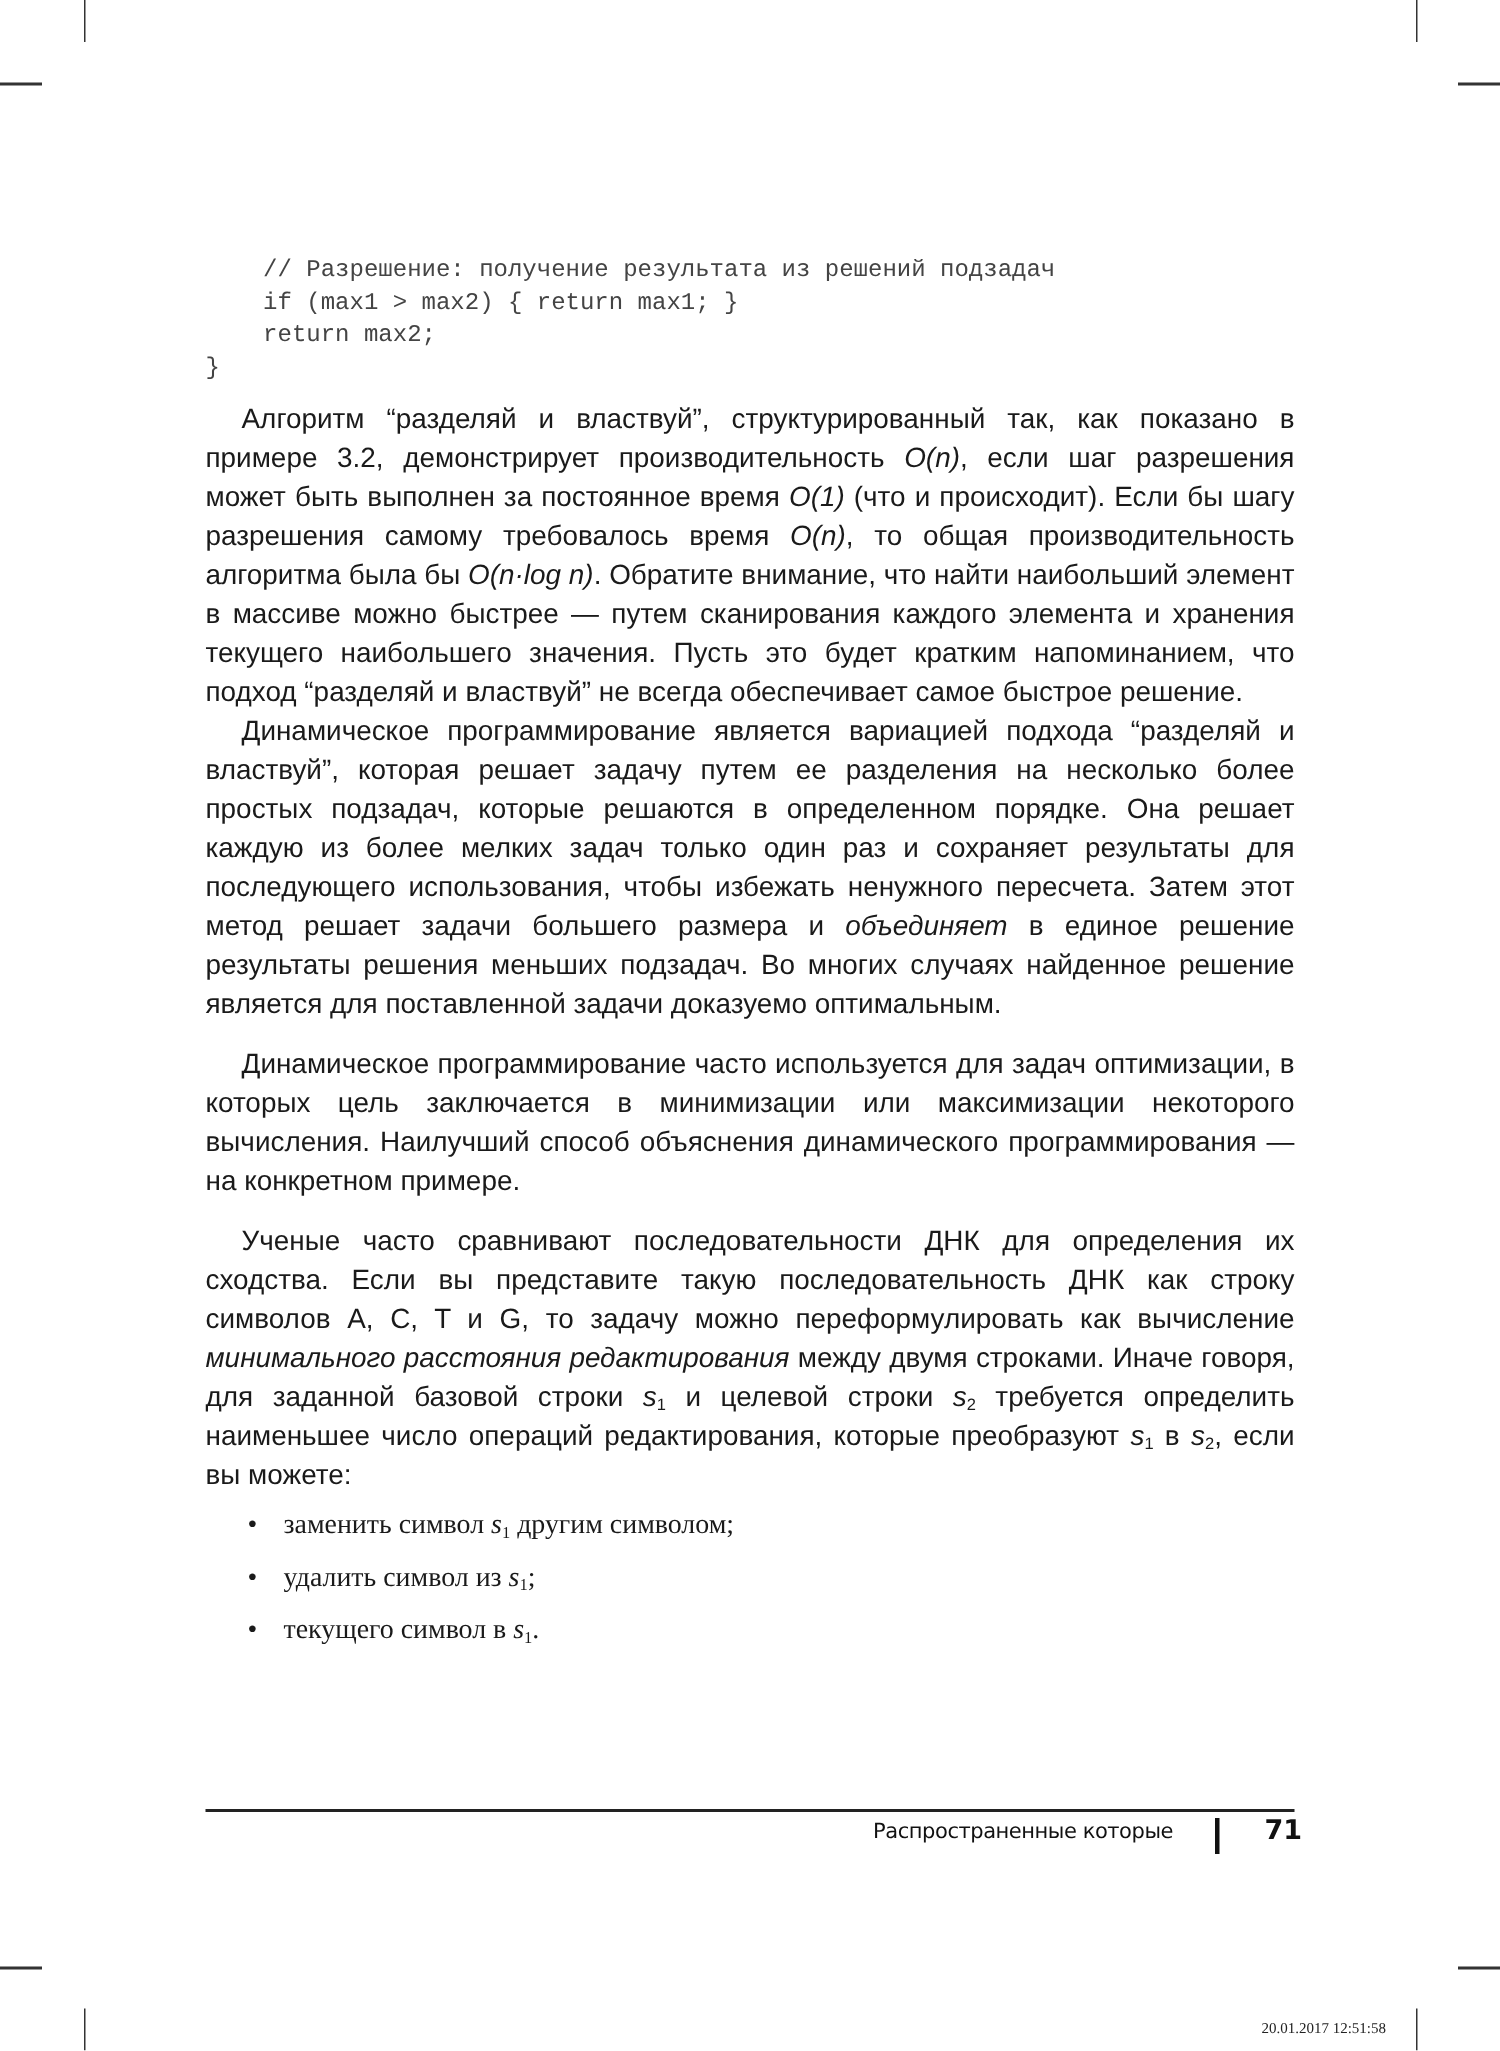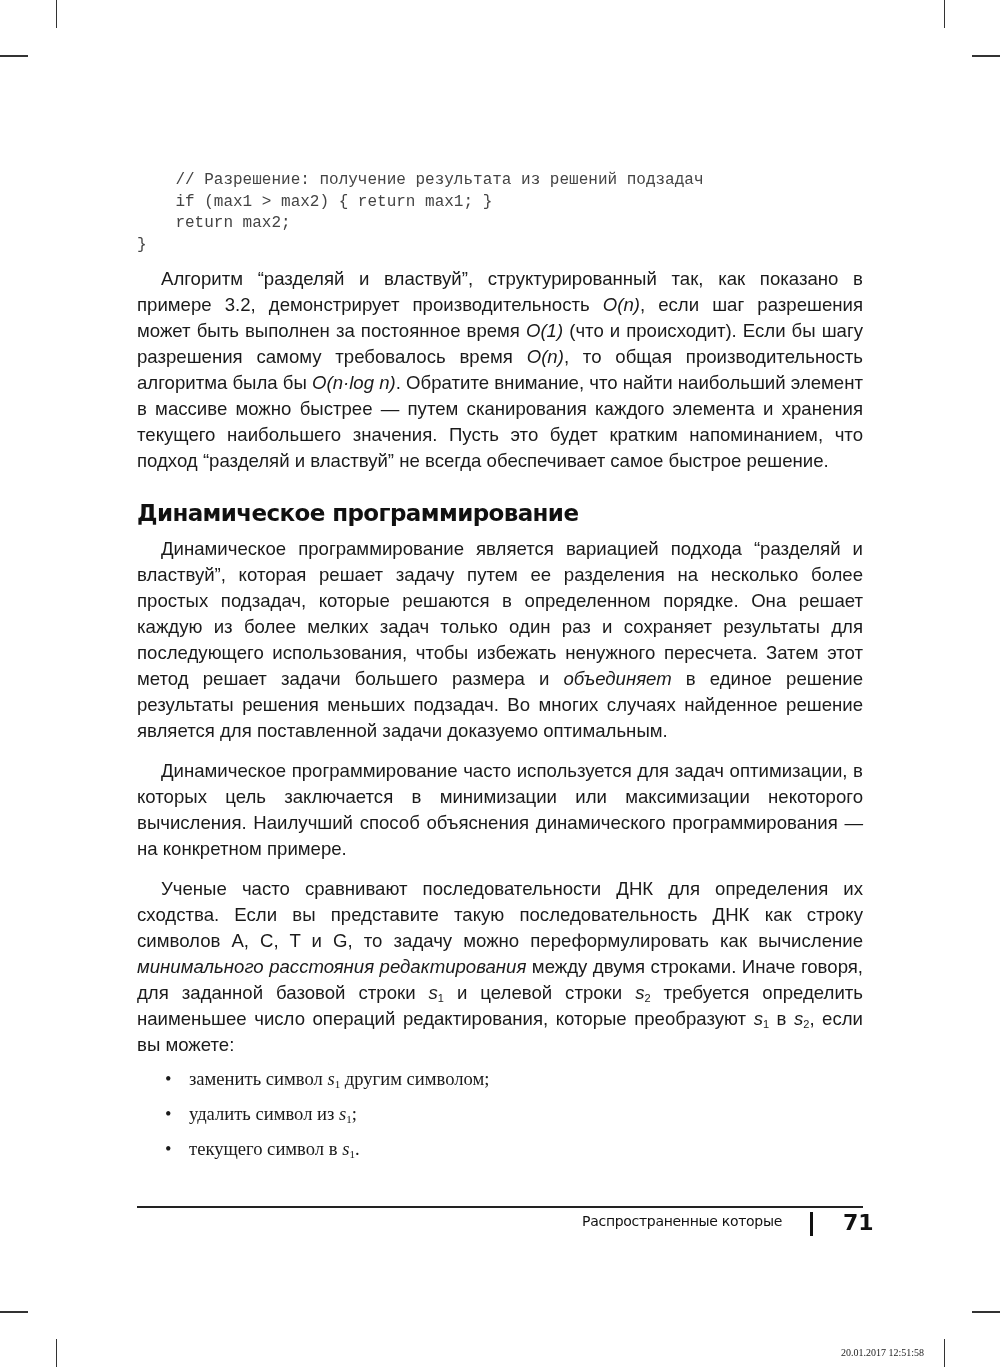--- a/index.html
+++ b/index.html
@@ -36,21 +36,21 @@
   ul.bullets li .dot { position: absolute; left: 28px; top: 0; }
 
   .footer-rule { position: absolute; left: 137px; top: 1206px; width: 726px; height: 2px; background: #222; }
   .footer-title {
     position: absolute; right: 218px; top: 1213px;
     font-family: "DejaVu Sans", "Liberation Sans", sans-serif; font-size: 14px; letter-spacing: -0.3px; color: #111;
   }
   .footer-bar { position: absolute; left: 810px; top: 1212px; width: 3px; height: 24px; background: #111; }
   .footer-num {
     position: absolute; left: 843px; top: 1210px;
-    font-family: "DejaVu Sans", "Liberation Sans", sans-serif; font-weight: bold; font-size: 22px; color: #111;
+    font-family: "DejaVu Sans", "Liberation Sans", sans-serif; font-weight: bold; font-size: 18px; color: #111;
   }
   .slug {
     position: absolute; top: 1347px; font-family: "Liberation Serif", "DejaVu Serif", serif;
     font-size: 10px; color: #222;
   }
 </style>
 </head>
 <body>
 
 <div class="crop v" style="left:56px;top:0;height:28px;"></div>
@@ -63,21 +63,20 @@
 <div class="crop v" style="left:944px;top:1339px;height:28px;"></div>
 
 <div class="page">
   <pre class="code"><span>    // Разрешение: получение результата из решений подзадач</span>
 <span>    if (max1 &gt; max2) { return max1; }</span>
 <span>    return max2;</span>
 <span>}</span></pre>
 
   <p class="para p1"><span>Алгоритм “разделяй и властвуй”, структурированный так, как показано в примере 3.2, демонстрирует производительность </span><i>O(n)</i><span>, если шаг разрешения может быть выполнен за постоянное время </span><i>O(1)</i><span> (что и происходит). Если бы шагу разрешения самому требовалось время </span><i>O(n)</i><span>, то общая производительность алгоритма была бы </span><i>O(n·log n)</i><span>. Обратите внимание, что найти наибольший элемент в массиве можно быстрее — путем сканирования каждого элемента и хранения текущего наибольшего значения. Пусть это будет кратким напоминанием, что подход “разделяй и властвуй” не всегда обеспечивает самое быстрое решение.</span></p>
 
-  <h2 class="heading">Динамическое программирование</h2>
 
   <p class="para"><span>Динамическое программирование является вариацией подхода “разделяй и властвуй”, которая решает задачу путем ее разделения на несколько более простых подзадач, которые решаются в определенном порядке. Она решает каждую из более мелких задач только один раз и сохраняет результаты для последующего использования, чтобы избежать ненужного пересчета. Затем этот метод решает задачи большего размера и </span><i>объединяет</i><span> в единое решение результаты решения меньших подзадач. Во многих случаях найденное решение является для поставленной задачи доказуемо оптимальным.</span></p>
 
   <p class="para sp">Динамическое программирование часто используется для задач оптимизации, в которых цель заключается в минимизации или максимизации некоторого вычисления. Наилучший способ объяснения динамического программирования — на конкретном примере.</p>
 
   <p class="para sp"><span>Ученые часто сравнивают последовательности ДНК для определения их сходства. Если вы представите такую последовательность ДНК как строку символов A, C, T и G, то задачу можно переформулировать как вычисление </span><i>минимального расстояния редактирования</i><span> между двумя строками. Иначе говоря, для заданной базовой строки </span><i>s</i><sub>1</sub><span> и целевой строки </span><i>s</i><sub>2</sub><span> требуется определить наименьшее число операций редактирования, которые преобразуют </span><i>s</i><sub>1</sub><span> в </span><i>s</i><sub>2</sub><span>, если вы можете:</span></p>
 
   <ul class="bullets">
     <li><span class="dot">•</span><span>заменить символ </span><i>s</i><sub>1</sub><span> другим символом;</span></li>
     <li><span class="dot">•</span><span>удалить символ из </span><i>s</i><sub>1</sub><span>;</span></li>

